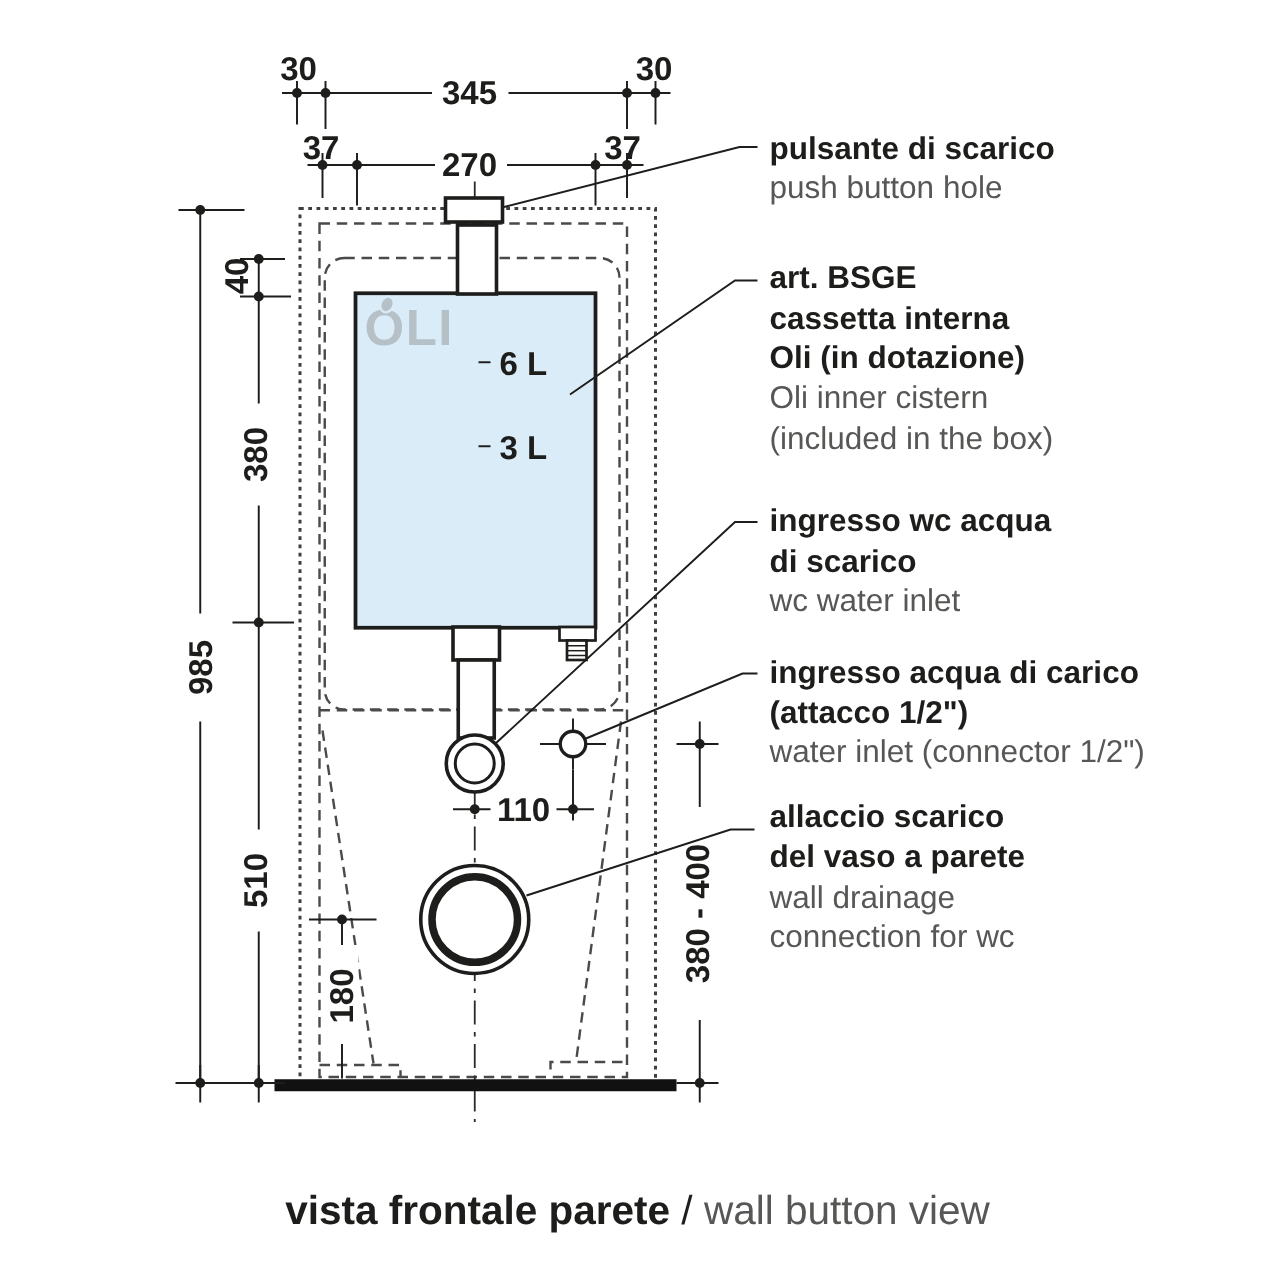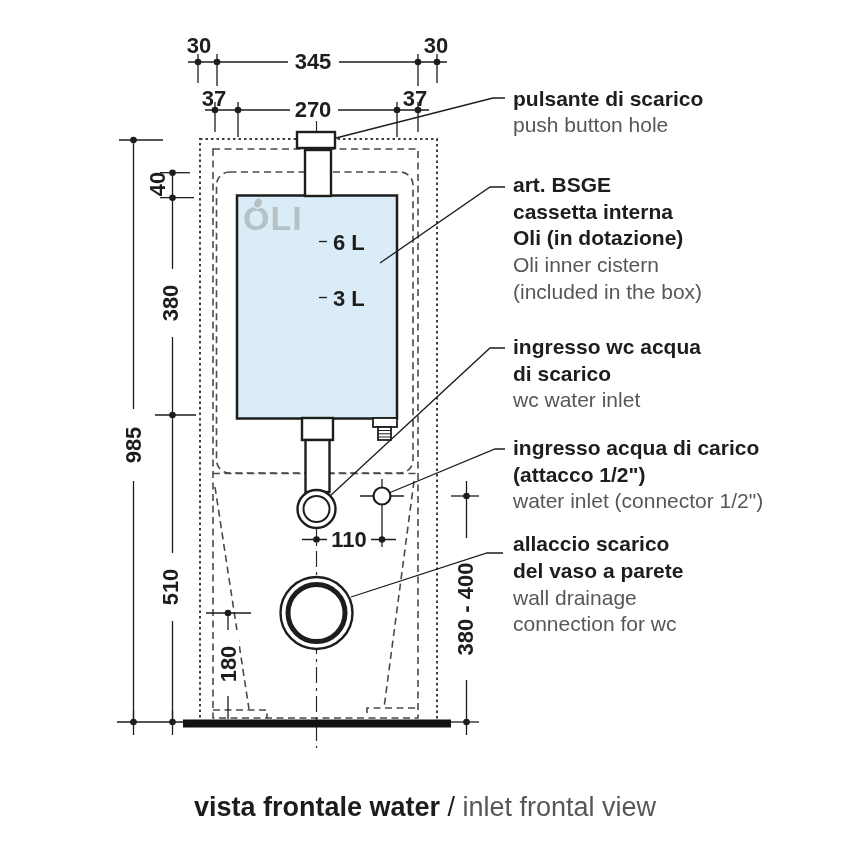--- a/index.html
+++ b/index.html
@@ -210,16 +210,16 @@
 
   <g>
     <text class="it" x="513" y="551">allaccio scarico</text>
     <text class="it" x="513" y="578">del vaso a parete</text>
     <text class="en" x="513" y="605">wall drainage</text>
     <text class="en" x="513" y="631">connection for wc</text>
   </g>
 </svg>
 
 <div id="caption">
-  <span class="c-it">vista frontale water</span>
+  <span class="c-it">vista frontale parete</span>
   <span class="c-sep"> <span>/</span> </span>
-  <span class="c-en">inlet frontal view</span>
+  <span class="c-en">wall button view</span>
 </div>
 
 </body></html>

